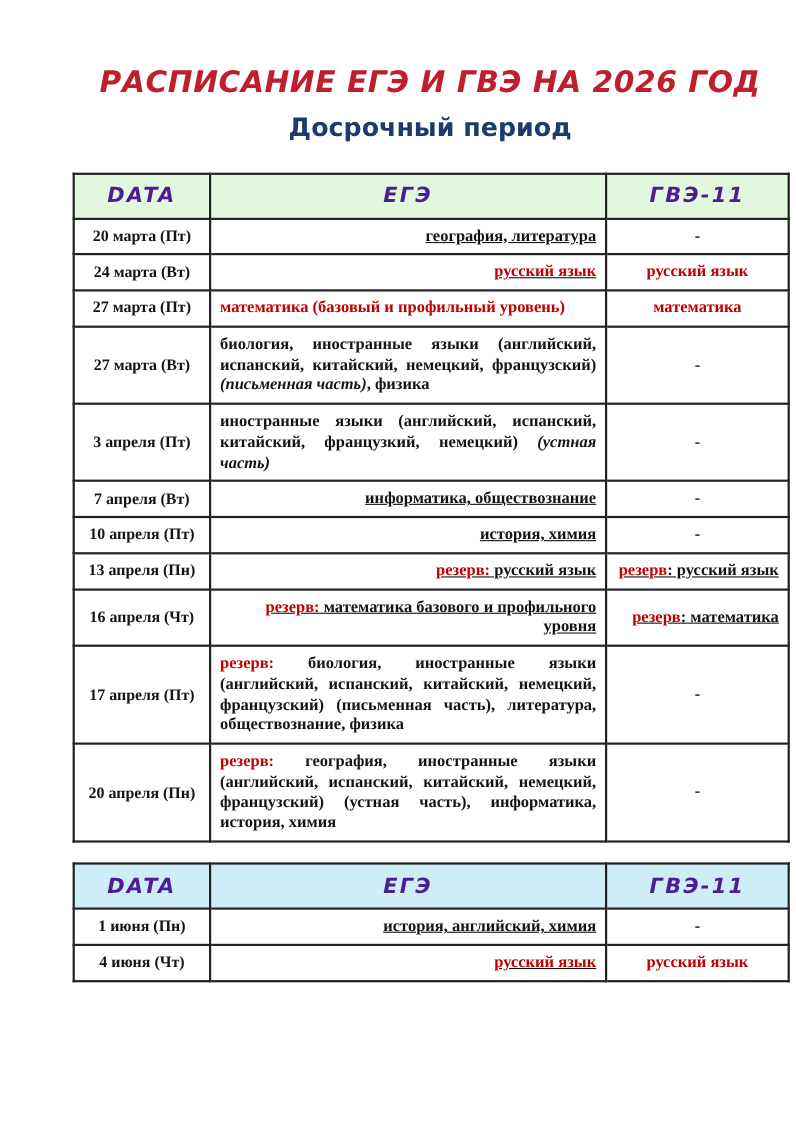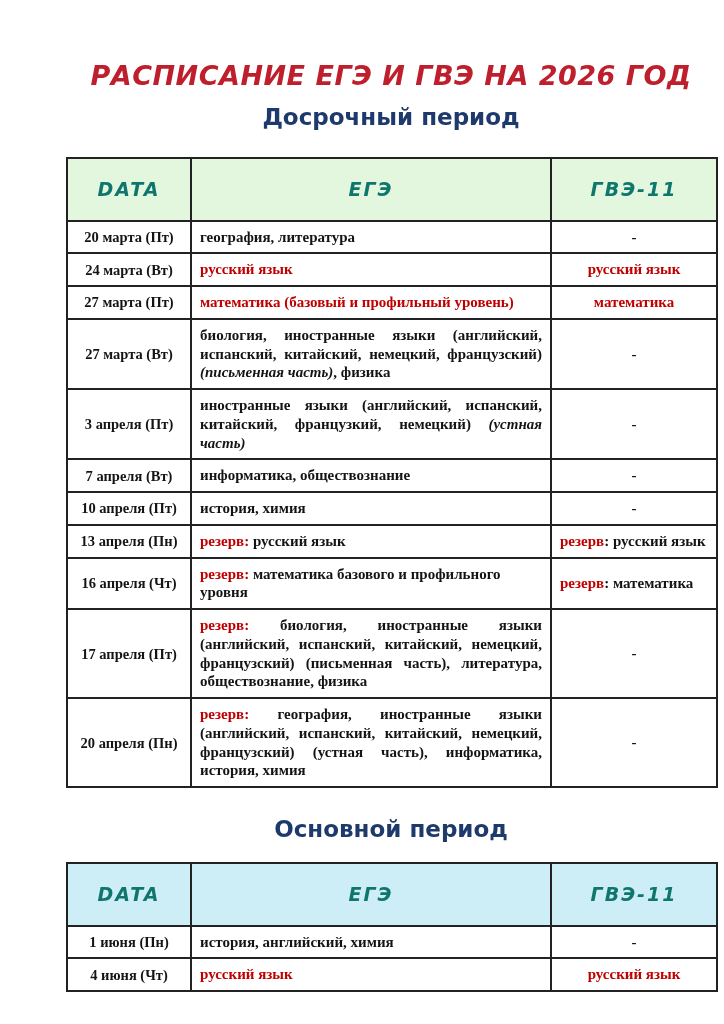--- a/index.html
+++ b/index.html
@@ -50,39 +50,39 @@
   }
   .exam-table th, .exam-table td{
     border:2px solid #222222;
   }
   .exam-table th{
     font-family:"DejaVu Sans", sans-serif;
     font-style:italic;
     font-weight:bold;
     font-size:19px;
     letter-spacing:2px;
-    color:#0f766e;
+    color:#4c1d95;
     height:29px;
-    padding:16px 4px;
+    padding:5px 4px;
     text-align:center;
   }
   .exam-table td{
     font-weight:bold;
     font-size:15px;
     line-height:1.25;
     color:#141414;
     padding:6px 8px;
     vertical-align:middle;
   }
   td.date{
     text-align:center;
     font-size:14.5px;
     padding:6px 2px;
   }
-  td.align-left{text-align:left;}
+  td.align-left{text-align:right;text-decoration:underline;}
   td.align-center{text-align:center;}
   td.align-justify{text-align:justify;}
   .seg-red{color:var(--table-red,#c00000);}
   .seg-italic{font-style:italic;}
 </style>
 </head>
 <body>
 
 <div class="page">
   <div class="content">
@@ -156,21 +156,20 @@
             <td class="gve align-center"><span class="">-</span></td>
           </tr>
           <tr>
             <td class="date">20 апреля (Пн)</td>
             <td class="ege align-justify"><span class="seg-red ">резерв:</span><span class=""> география, иностранные языки (английский, испанский, китайский, немецкий, французский) (устная часть), информатика, история, химия</span></td>
             <td class="gve align-center"><span class="">-</span></td>
           </tr>
         </tbody>
     </table>
 
-    <h2 class="section-title second">Основной период</h2>
 
     <table class="exam-table second">
       <colgroup>
         <col style="width:124px">
         <col style="width:360px">
         <col style="width:166px">
       </colgroup>
       <thead>
           <tr>
             <th style="background: rgb(205, 238, 246);">DATA</th>

